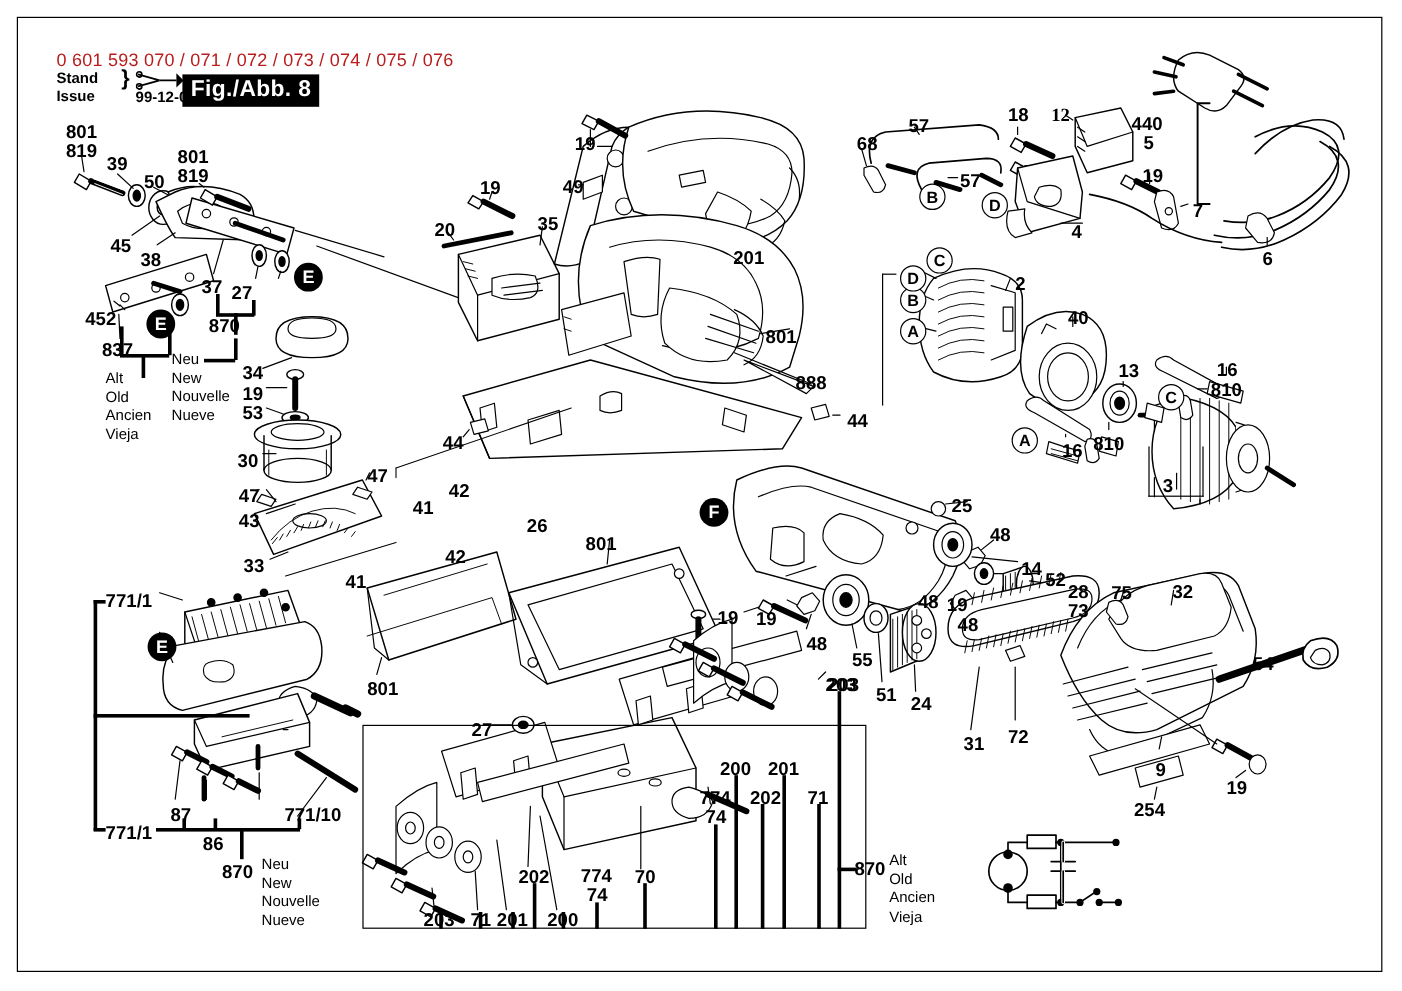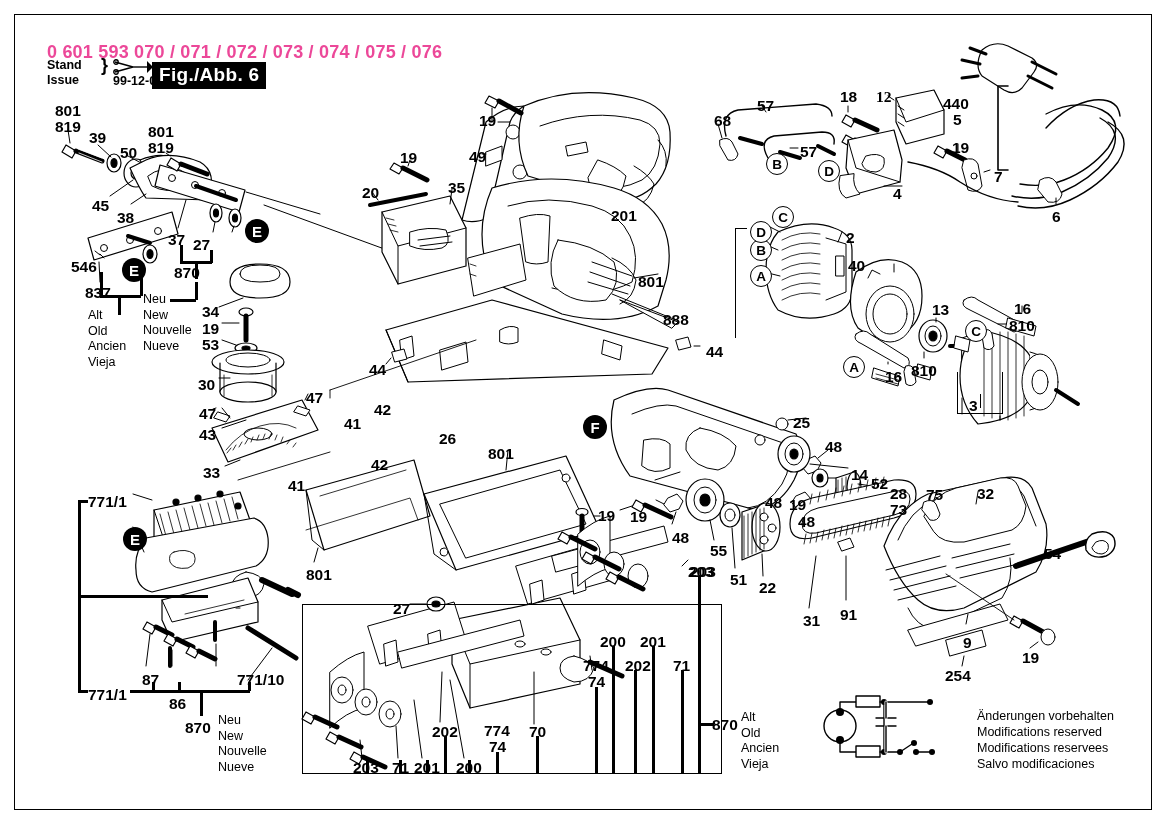--- a/index.html
+++ b/index.html
@@ -5,21 +5,21 @@
   html,body{margin:0;padding:0;background:#fff;}
   body{font-family:"Liberation Sans",sans-serif;}
   #sheet{
     position:relative;width:1168px;height:826px;background:#fff;overflow:hidden;
   }
   #border{
     position:absolute;left:14px;top:14px;width:1138px;height:796px;
     border:1.6px solid #000;box-sizing:border-box;
   }
   
-  .hdr-part{position:absolute;left:47px;top:42px;font-size:18px;font-weight:bold;letter-spacing:.2px;color:#ec4899;white-space:nowrap;}
+  .hdr-part{position:absolute;left:47px;top:42px;font-size:15px;font-weight:normal;letter-spacing:.2px;color:#b91c1c;white-space:nowrap;}
   .hdr-stand{position:absolute;left:47px;top:58px;font-size:12.5px;font-weight:bold;line-height:15px;color:#000;}
   .hdr-brace{position:absolute;left:101px;top:57px;font-size:18px;font-weight:bold;line-height:16px;color:#000;}
   .hdr-scissor{position:absolute;left:113px;top:59px;width:42px;height:16px;}
   .hdr-date{position:absolute;left:113px;top:74px;font-size:12.5px;font-weight:bold;color:#000;white-space:nowrap;}
   .fig-badge{position:absolute;left:152px;top:62px;background:#000;color:#fff;font-size:19px;font-weight:bold;
      padding:2px 7px 3px 7px;letter-spacing:.3px;white-space:nowrap;}
   
   .num{position:absolute;font-size:15.5px;font-weight:bold;color:#000;white-space:nowrap;line-height:15px;}
   
   .words{position:absolute;font-size:12.5px;font-weight:normal;color:#000;line-height:15.5px;white-space:nowrap;}
@@ -52,21 +52,21 @@
   </div>
   <div class="hdr-brace">}</div>
   <svg class="hdr-scissor" viewBox="0 0 42 16">
     <path d="M2,3 L20,8 M2,13 L20,8" stroke="#000" stroke-width="1.6" fill="none"></path>
     <circle cx="3" cy="3" r="2.2" stroke="#000" stroke-width="1.4" fill="none"></circle>
     <circle cx="3" cy="13" r="2.2" stroke="#000" stroke-width="1.4" fill="none"></circle>
     <path d="M20,8 L34,8" stroke="#000" stroke-width="1.4"></path>
     <path d="M34,2 L34,14 L40,8 Z" fill="#000"></path>
   </svg>
   <div class="hdr-date">99-12-06</div>
-  <div class="fig-badge">Fig./Abb. 6</div>
+  <div class="fig-badge">Fig./Abb. 8</div>
 
   <svg id="art" viewBox="0 0 1168 826">
     <g fill="none" stroke="#000" stroke-width="1.2" stroke-linejoin="round" stroke-linecap="round">
 
       <g>
         <path d="M66,145 l10,6 -4,7 -10,-6 z" fill="#fff"></path>
         <path d="M76,151 l26,10" stroke-width="5"></path>
         <path d="M78,149 l24,9 M79,153 l23,9 M80,157 l22,8" stroke-width="0.8" stroke="#fff"></path>
       </g>
       <path d="M68,130 L70,143" stroke-width="1"></path>
@@ -628,21 +628,21 @@
       <div class="num" style="left: 55px; top: 103px;">801</div>
       <div class="num" style="left: 55px; top: 119px;">819</div>
       <div class="num" style="left: 89px; top: 130px;">39</div>
       <div class="num" style="left: 120px; top: 145px;">50</div>
       <div class="num" style="left: 148px; top: 124px;">801</div>
       <div class="num" style="left: 148px; top: 140px;">819</div>
       <div class="num" style="left: 92px; top: 198px;">45</div>
       <div class="num" style="left: 117px; top: 210px;">38</div>
       <div class="num" style="left: 168px; top: 232px;">37</div>
       <div class="num" style="left: 193px; top: 237px;">27</div>
-      <div class="num" style="left: 71px; top: 259px;">546</div>
+      <div class="num" style="left: 71px; top: 259px;">452</div>
       <div class="num" style="left: 174px; top: 265px;">870</div>
       <div class="num" style="left: 85px; top: 285px;">837</div>
       <div class="num" style="left: 202px; top: 304px;">34</div>
       <div class="num" style="left: 202px; top: 321px;">19</div>
       <div class="num" style="left: 202px; top: 337px;">53</div>
       <div class="num" style="left: 198px; top: 377px;">30</div>
       <div class="num" style="left: 199px; top: 406px;">47</div>
       <div class="num" style="left: 306px; top: 390px;">47</div>
       <div class="num" style="left: 199px; top: 427px;">43</div>
       <div class="num" style="left: 203px; top: 465px;">33</div>
@@ -670,41 +670,41 @@
       <div class="num" style="left: 800px; top: 144px;">57</div>
       <div class="num" style="left: 840px; top: 89px;">18</div>
       <div class="num" style="left: 876px; top: 89px; font-family: Liberation Serif, serif;">12</div>
       <div class="num" style="left: 943px; top: 96px;">440</div>
       <div class="num" style="left: 953px; top: 112px;">5</div>
       <div class="num" style="left: 952px; top: 140px;">19</div>
       <div class="num" style="left: 994px; top: 169px;">7</div>
       <div class="num" style="left: 893px; top: 186px;">4</div>
       <div class="num" style="left: 1052px; top: 209px;">6</div>
       <div class="num" style="left: 846px; top: 230px;">2</div>
-      <div class="num" style="left: 848px; top: 258px;">40</div>
+      <div class="num" style="left: 890px; top: 258px;">40</div>
       <div class="num" style="left: 932px; top: 302px;">13</div>
       <div class="num" style="left: 1014px; top: 301px;">16</div>
       <div class="num" style="left: 1009px; top: 318px;">810</div>
       <div class="num" style="left: 885px; top: 369px;">16</div>
       <div class="num" style="left: 911px; top: 363px;">810</div>
       <div class="num" style="left: 969px; top: 398px;">3</div>
       <div class="num" style="left: 793px; top: 415px;">25</div>
       <div class="num" style="left: 825px; top: 439px;">48</div>
       <div class="num" style="left: 851px; top: 467px;">14</div>
       <div class="num" style="left: 871px; top: 476px;">52</div>
       <div class="num" style="left: 890px; top: 486px;">28</div>
       <div class="num" style="left: 890px; top: 502px;">73</div>
       <div class="num" style="left: 765px; top: 495px;">48</div>
       <div class="num" style="left: 789px; top: 497px;">19</div>
       <div class="num" style="left: 798px; top: 514px;">48</div>
       <div class="num" style="left: 710px; top: 543px;">55</div>
       <div class="num" style="left: 730px; top: 572px;">51</div>
-      <div class="num" style="left: 759px; top: 580px;">22</div>
+      <div class="num" style="left: 759px; top: 580px;">24</div>
       <div class="num" style="left: 803px; top: 613px;">31</div>
-      <div class="num" style="left: 840px; top: 607px;">91</div>
+      <div class="num" style="left: 840px; top: 607px;">72</div>
       <div class="num" style="left: 672px; top: 530px;">48</div>
       <div class="num" style="left: 688px; top: 564px;">203</div>
       <div class="num" style="left: 926px; top: 487px;">75</div>
       <div class="num" style="left: 977px; top: 486px;">32</div>
       <div class="num" style="left: 1044px; top: 546px;">54</div>
       <div class="num" style="left: 963px; top: 635px;">9</div>
       <div class="num" style="left: 1022px; top: 650px;">19</div>
       <div class="num" style="left: 945px; top: 668px;">254</div>
       <div class="num" style="left: 88px; top: 494px;">771/1</div>
       <div class="num" style="left: 88px; top: 687px;">771/1</div>
@@ -767,20 +767,14 @@
     <div>Nueve</div>
   </div>
 
   <div class="words" style="left:741px;top:710px;">
     <div>Alt</div>
     <div>Old</div>
     <div>Ancien</div>
     <div>Vieja</div>
   </div>
 
-  <div class="foot" style="left:977px;top:708px;">
-    <div>Änderungen vorbehalten</div>
-    <div>Modifications reserved</div>
-    <div>Modifications reservees</div>
-    <div>Salvo modificaciones</div>
-  </div>
 
 </div>
 
 </body></html>

